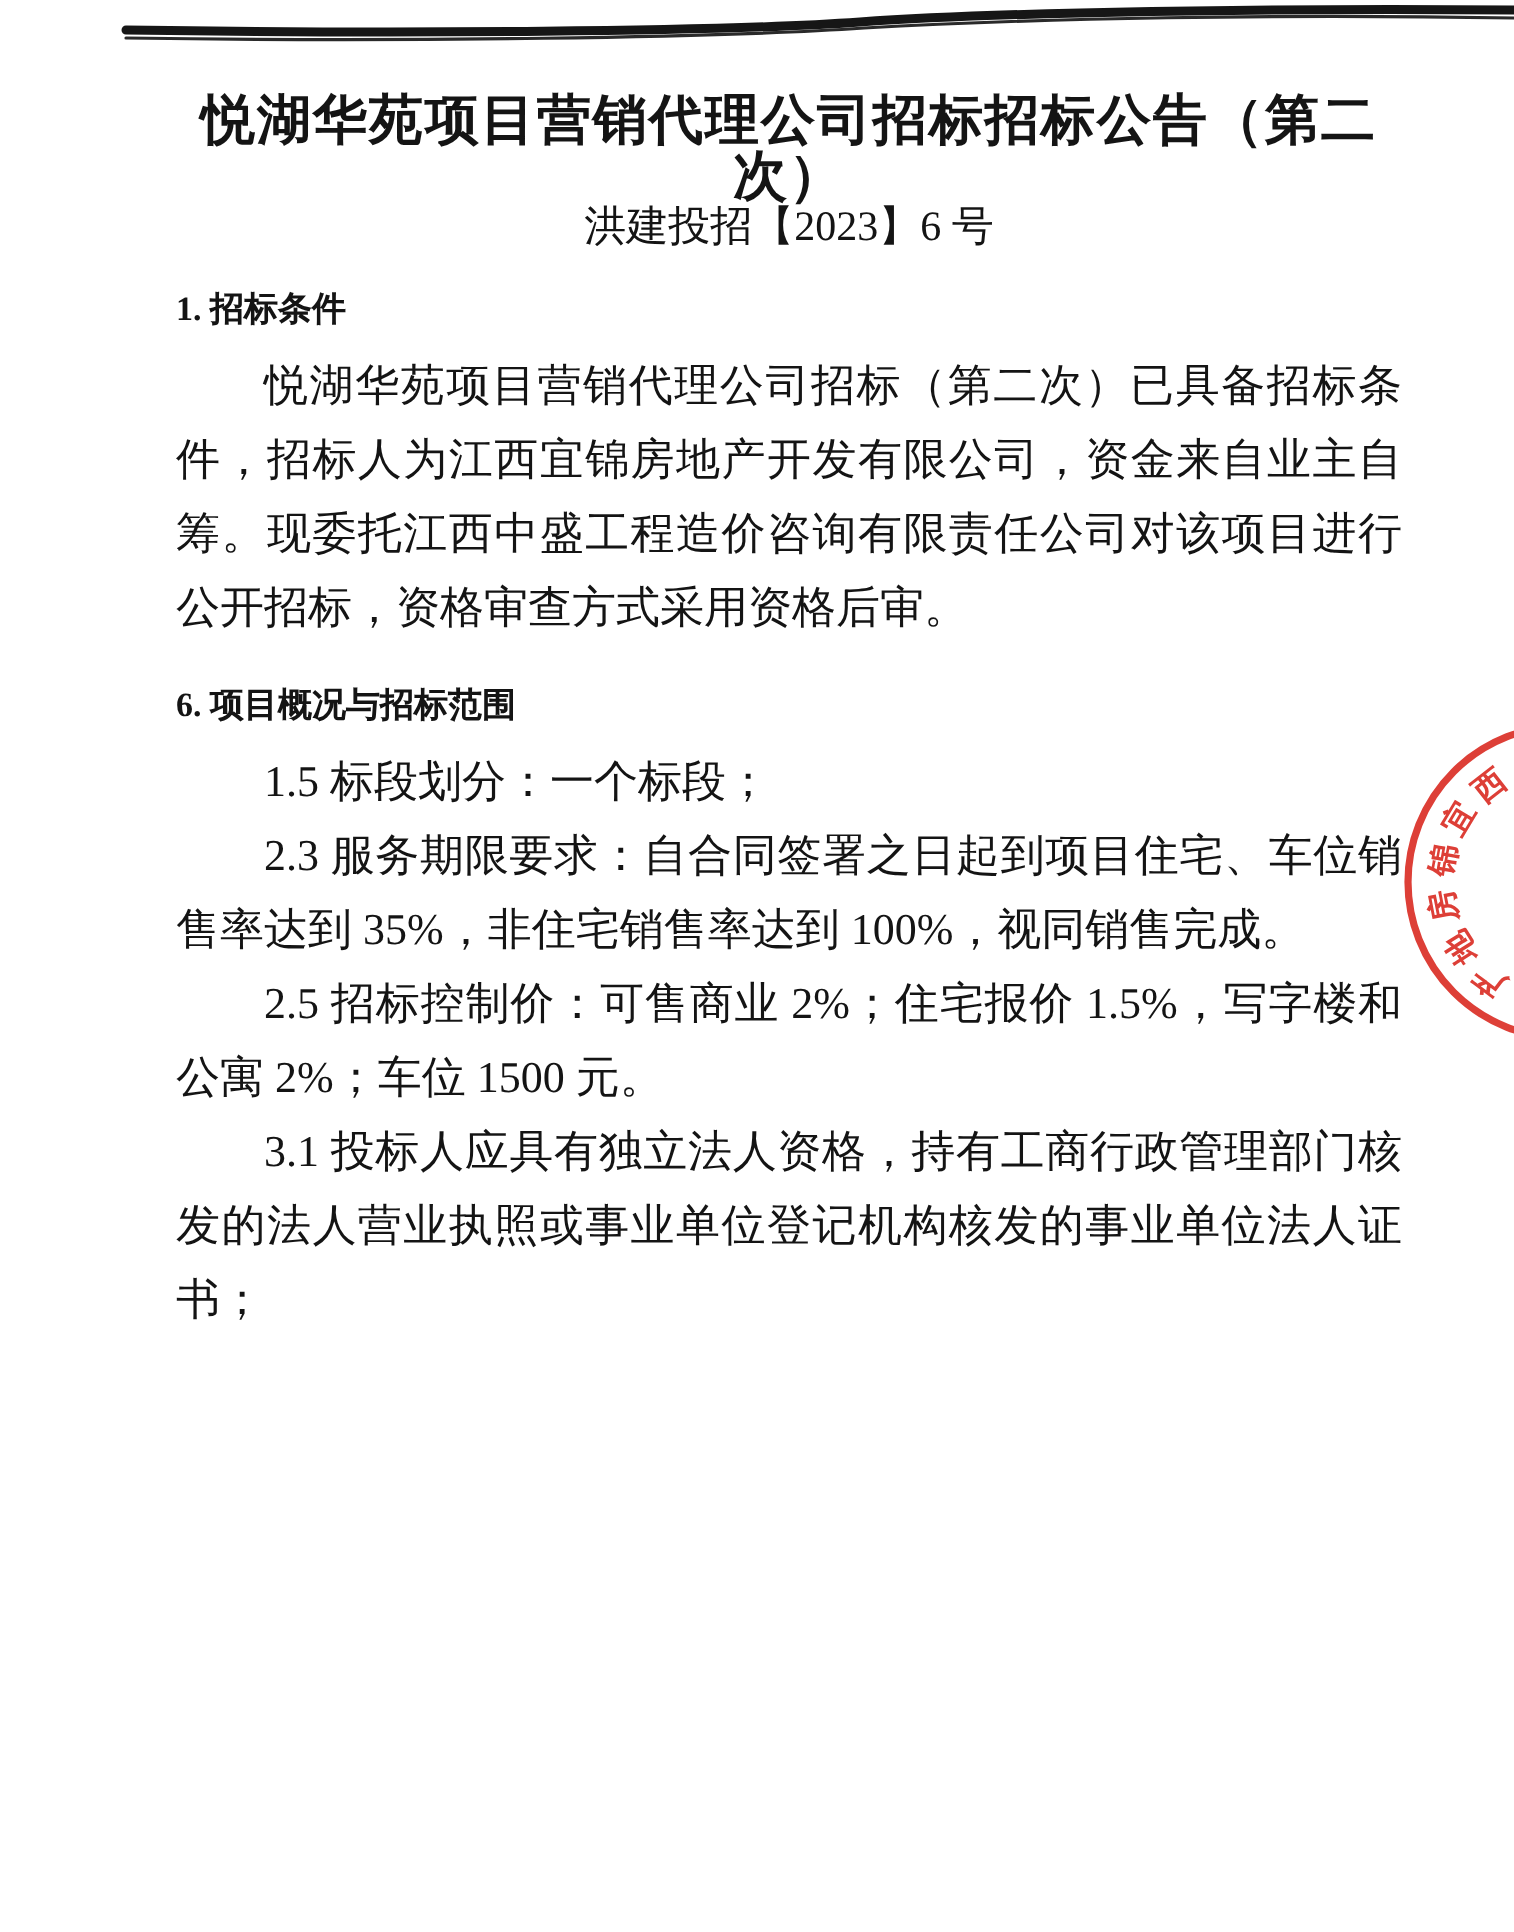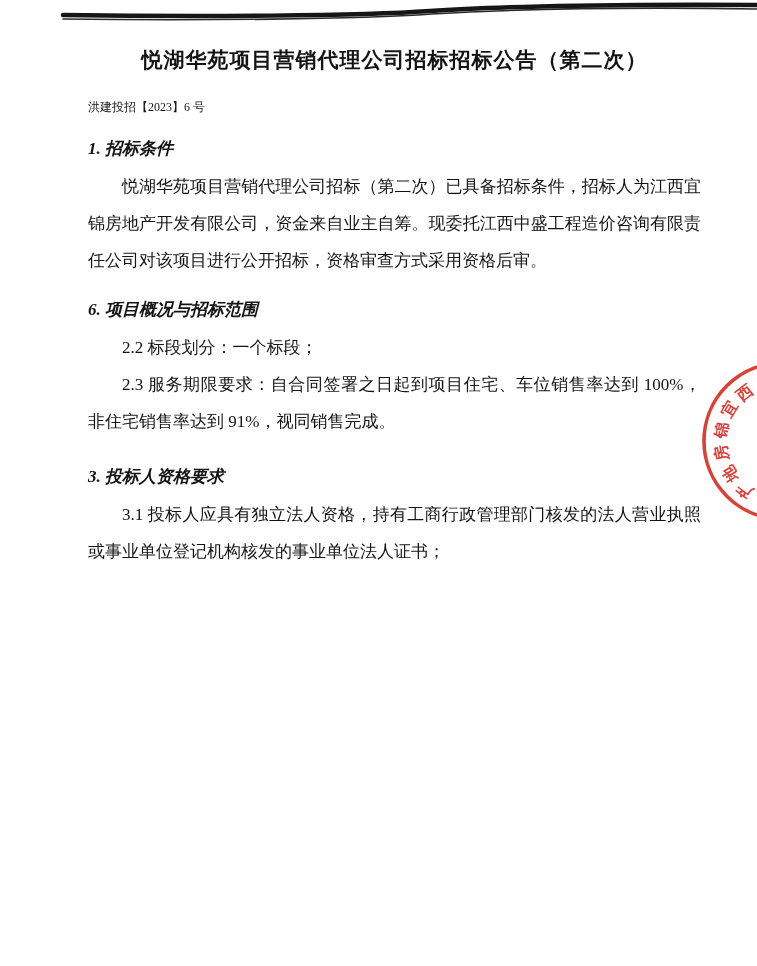--- a/index.html
+++ b/index.html
@@ -15,43 +15,41 @@
   .overlay-svg {
     position:absolute; left:0; top:0; width:757px; height:966px;
     pointer-events:none;
   }
   .content {
     position:absolute;
     left:88px; right:56px; top:0;
   }
   .doc-title {
     text-align:center;
-    font-size:21px;
+    font-size:27px;
     font-weight:bold;
     letter-spacing:1px;
     margin-top:46px;
     line-height:28px;
   }
   .doc-number {
-    text-align:left;
-    font-size:12px;
-    margin-top:22px;
+    text-align:center;
+    font-size:21px;
     line-height:22px;
   }
   .section { margin:0; }
   .section-heading {
     font-size:17px;
     font-weight:bold;
     line-height:22px;
     margin-top:20px;
     margin-bottom:8px;
-    font-style:italic;
   }
   .section .para {
-    font-size:17px;
+    font-size:22px;
     line-height:37px;
     text-align:justify;
     text-indent:2em;
     margin:0;
   }
   .section-3 .section-heading { margin-top:26px; }
 </style>
 </head>
 <body>
 
@@ -61,26 +59,26 @@
     <div class="doc-title">悦湖华苑项目营销代理公司招标招标公告（第二次）</div>
     <div class="doc-number">洪建投招【2023】6 号</div>
 
     <div class="section section-1">
       <div class="section-heading">1. 招标条件</div>
       <p class="para">悦湖华苑项目营销代理公司招标（第二次）已具备招标条件，招标人为江西宜锦房地产开发有限公司，资金来自业主自筹。现委托江西中盛工程造价咨询有限责任公司对该项目进行公开招标，资格审查方式采用资格后审。</p>
     </div>
 
     <div class="section section-2">
       <div class="section-heading">6. 项目概况与招标范围</div>
-      <p class="para">2.2 标段划分：一个标段；</p>
-      <p class="para">2.3 服务期限要求：自合同签署之日起到项目住宅、车位销售率达到 100%，非住宅销售率达到 91%，视同销售完成。</p>
+      <p class="para">1.5 标段划分：一个标段；</p>
+      <p class="para">2.3 服务期限要求：自合同签署之日起到项目住宅、车位销售率达到 35%，非住宅销售率达到 100%，视同销售完成。</p>
+      <p class="para">2.5 招标控制价：可售商业 2%；住宅报价 1.5%，写字楼和公寓 2%；车位 1500 元。</p>
     </div>
 
     <div class="section section-3">
-      <div class="section-heading">3. 投标人资格要求</div>
       <p class="para">3.1 投标人应具有独立法人资格，持有工商行政管理部门核发的法人营业执照或事业单位登记机构核发的事业单位法人证书；</p>
 
     </div>
   </div>
 
   <svg class="overlay-svg" viewBox="0 0 757 966" xmlns="http://www.w3.org/2000/svg">
 
     <g>
       <path d="M63,15 C200,17 360,16 430,11 C500,6 640,4 757,5" fill="none" stroke="#161616" stroke-width="4.5" stroke-linecap="round"></path>
       <path d="M63,19 C200,21 360,19 432,14 C520,9 640,7 757,9" fill="none" stroke="#2a2a2a" stroke-width="1.6" stroke-linecap="round"></path>

